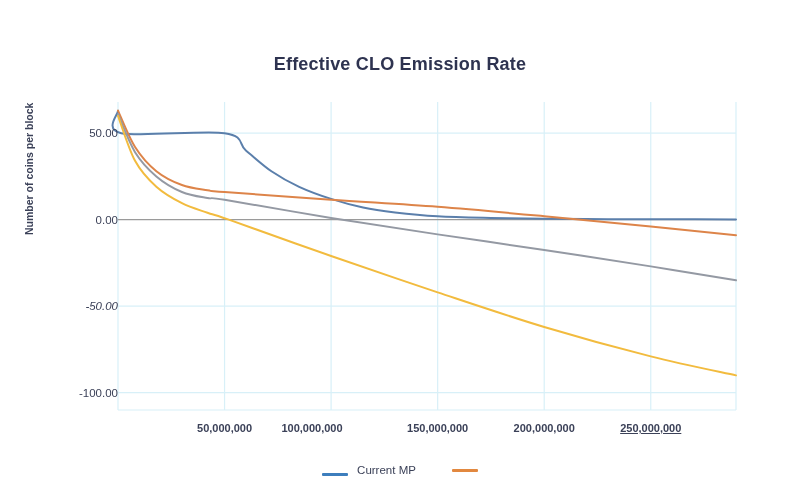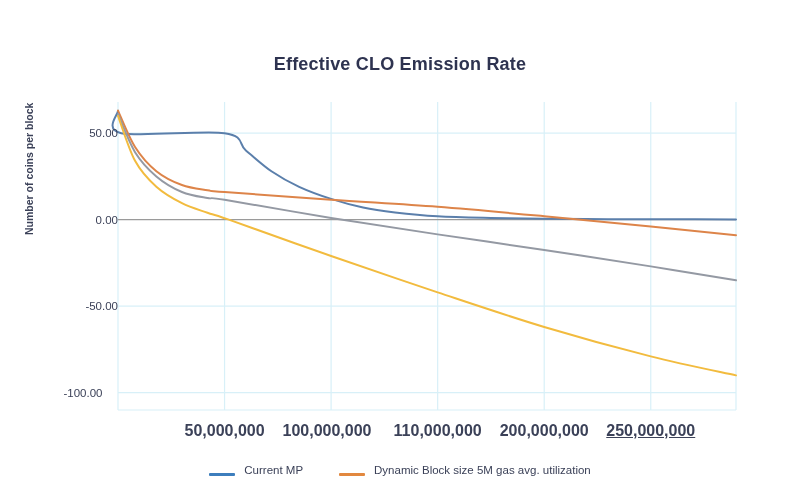--- a/index.html
+++ b/index.html
@@ -59,21 +59,21 @@
     color: #3b4158;
     transform: translateY(-50%);
   }
   .ytick-wrap { position: absolute; left: 46px; top: 0; width: 72px; height: 492px; }
   .xtick-label {
     position: absolute;
     top: 386px;
     width: 120px;
     margin-left: -60px;
     text-align: center;
-    font-size: 16px;
+    font-size: 11px;
     font-weight: bold;
     color: #3b4158;
   }
   .legend {
     position: absolute;
     left: 0;
     top: 420px;
     width: 800px;
   }
   .legend-row {
@@ -128,39 +128,38 @@
         <path d="M 118.00 74.65 C 118.53 78.40, 103.44 93.40, 121.20 97.15 C 138.96 100.90, 203.77 94.26, 224.55 97.15 C 245.33 100.03, 238.05 108.10, 245.86 114.45 C 253.68 120.79, 262.56 129.16, 271.43 135.21 C 280.31 141.27, 289.19 146.17, 299.14 150.79 C 309.08 155.40, 320.45 159.44, 331.10 162.90 C 341.76 166.36, 352.41 169.30, 363.07 171.55 C 373.72 173.80, 382.60 174.95, 395.03 176.40 C 407.47 177.84, 421.67 179.28, 437.66 180.20 C 453.64 181.13, 473.17 181.50, 490.93 181.93 C 508.69 182.37, 524.67 182.60, 544.21 182.80 C 563.74 183.00, 586.83 183.06, 608.14 183.14 C 629.45 183.23, 650.76 183.27, 672.07 183.32 C 693.38 183.36, 725.34 183.39, 736.00 183.40" fill="none" stroke="#5b7fab" stroke-width="2" stroke-linecap="round" stroke-linejoin="round"></path>
         <path d="M 118.00 74.65 C 120.84 80.71, 128.66 100.90, 135.05 110.99 C 141.44 121.08, 148.54 128.87, 156.36 135.21 C 164.17 141.56, 173.41 145.88, 181.93 149.06 C 190.46 152.23, 200.40 153.09, 207.50 154.25 C 214.61 155.40, 203.95 154.39, 224.55 155.98 C 245.15 157.56, 295.59 161.28, 331.10 163.76 C 366.62 166.24, 402.14 168.12, 437.66 170.86 C 473.17 173.60, 508.69 176.91, 544.21 180.20 C 579.72 183.49, 618.79 187.41, 650.76 190.58 C 682.72 193.76, 721.79 197.79, 736.00 199.24" fill="none" stroke="#dd8449" stroke-width="2" stroke-linecap="round" stroke-linejoin="round"></path>
         <path d="M 118.00 78.11 C 120.84 84.46, 128.66 105.80, 135.05 116.18 C 141.44 126.56, 148.54 133.77, 156.36 140.40 C 164.17 147.04, 173.41 152.37, 181.93 155.98 C 190.46 159.58, 200.40 160.74, 207.50 162.03 C 214.61 163.33, 203.95 160.45, 224.55 163.76 C 245.15 167.08, 295.59 176.16, 331.10 181.93 C 366.62 187.70, 402.14 193.04, 437.66 198.37 C 473.17 203.71, 508.69 208.61, 544.21 213.94 C 579.72 219.28, 618.79 225.34, 650.76 230.38 C 682.72 235.43, 721.79 241.92, 736.00 244.22" fill="none" stroke="#9499a3" stroke-width="2" stroke-linecap="round" stroke-linejoin="round"></path>
         <path d="M 118.00 79.84 C 120.84 87.34, 128.66 113.01, 135.05 124.83 C 141.44 136.66, 148.54 143.72, 156.36 150.79 C 164.17 157.85, 173.41 162.90, 181.93 167.22 C 190.46 171.55, 199.69 174.00, 207.50 176.74 C 215.32 179.48, 208.21 176.45, 228.81 183.66 C 249.41 190.87, 296.30 207.89, 331.10 220.00 C 365.91 232.11, 402.14 244.51, 437.66 256.34 C 473.17 268.16, 508.69 280.27, 544.21 290.94 C 579.72 301.61, 618.79 312.28, 650.76 320.36 C 682.72 328.43, 721.79 336.22, 736.00 339.39" fill="none" stroke="#f2bb3e" stroke-width="2" stroke-linecap="round" stroke-linejoin="round"></path>
       </g>
   </svg>
 
   <div class="ytick-wrap" id="ytick-wrap">
       <div class="ytick-label" style="top: 97.1461px;">50.00</div>
       <div class="ytick-label" style="top: 183.663px;">0.00</div>
-      <div class="ytick-label" style="top: 270.18px;">-50.00</div>
-      <div class="ytick-label" style="top: 356.697px; text-align: center;">-100.00</div>
+      <div class="ytick-label" style="top: 270.18px; font-style: italic;">-50.00</div>
+      <div class="ytick-label" style="top: 356.697px;">-100.00</div>
     </div>
   <div id="xtick-wrap">
       <div class="xtick-label" style="left: 224.552px;">50,000,000</div>
-      <div class="xtick-label" style="left: 327px;">100,000,000</div>
-      <div class="xtick-label" style="left: 437.655px;">110,000,000</div>
+      <div class="xtick-label" style="left: 312px;">100,000,000</div>
+      <div class="xtick-label" style="left: 437.655px;">150,000,000</div>
       <div class="xtick-label" style="left: 544.207px; text-align: center;">200,000,000</div>
       <div class="xtick-label" style="left: 650.759px; text-decoration: underline;">250,000,000</div>
     </div>
 
   <div class="legend">
     <div class="legend-row">
       <div class="legend-item">
         <span class="legend-swatch" id="sw0" style="background: rgb(61, 126, 189);"></span>
         <span>Current MP</span>
       </div>
       <div class="legend-item">
         <span class="legend-swatch" id="sw1" style="background: rgb(226, 136, 63);"></span>
-        <span>Dynamic Block size 5M gas avg. utilization</span>
       </div>
     </div>
     <div class="legend-row">
     </div>
   </div>
 
 </div>
 
 </body></html>

